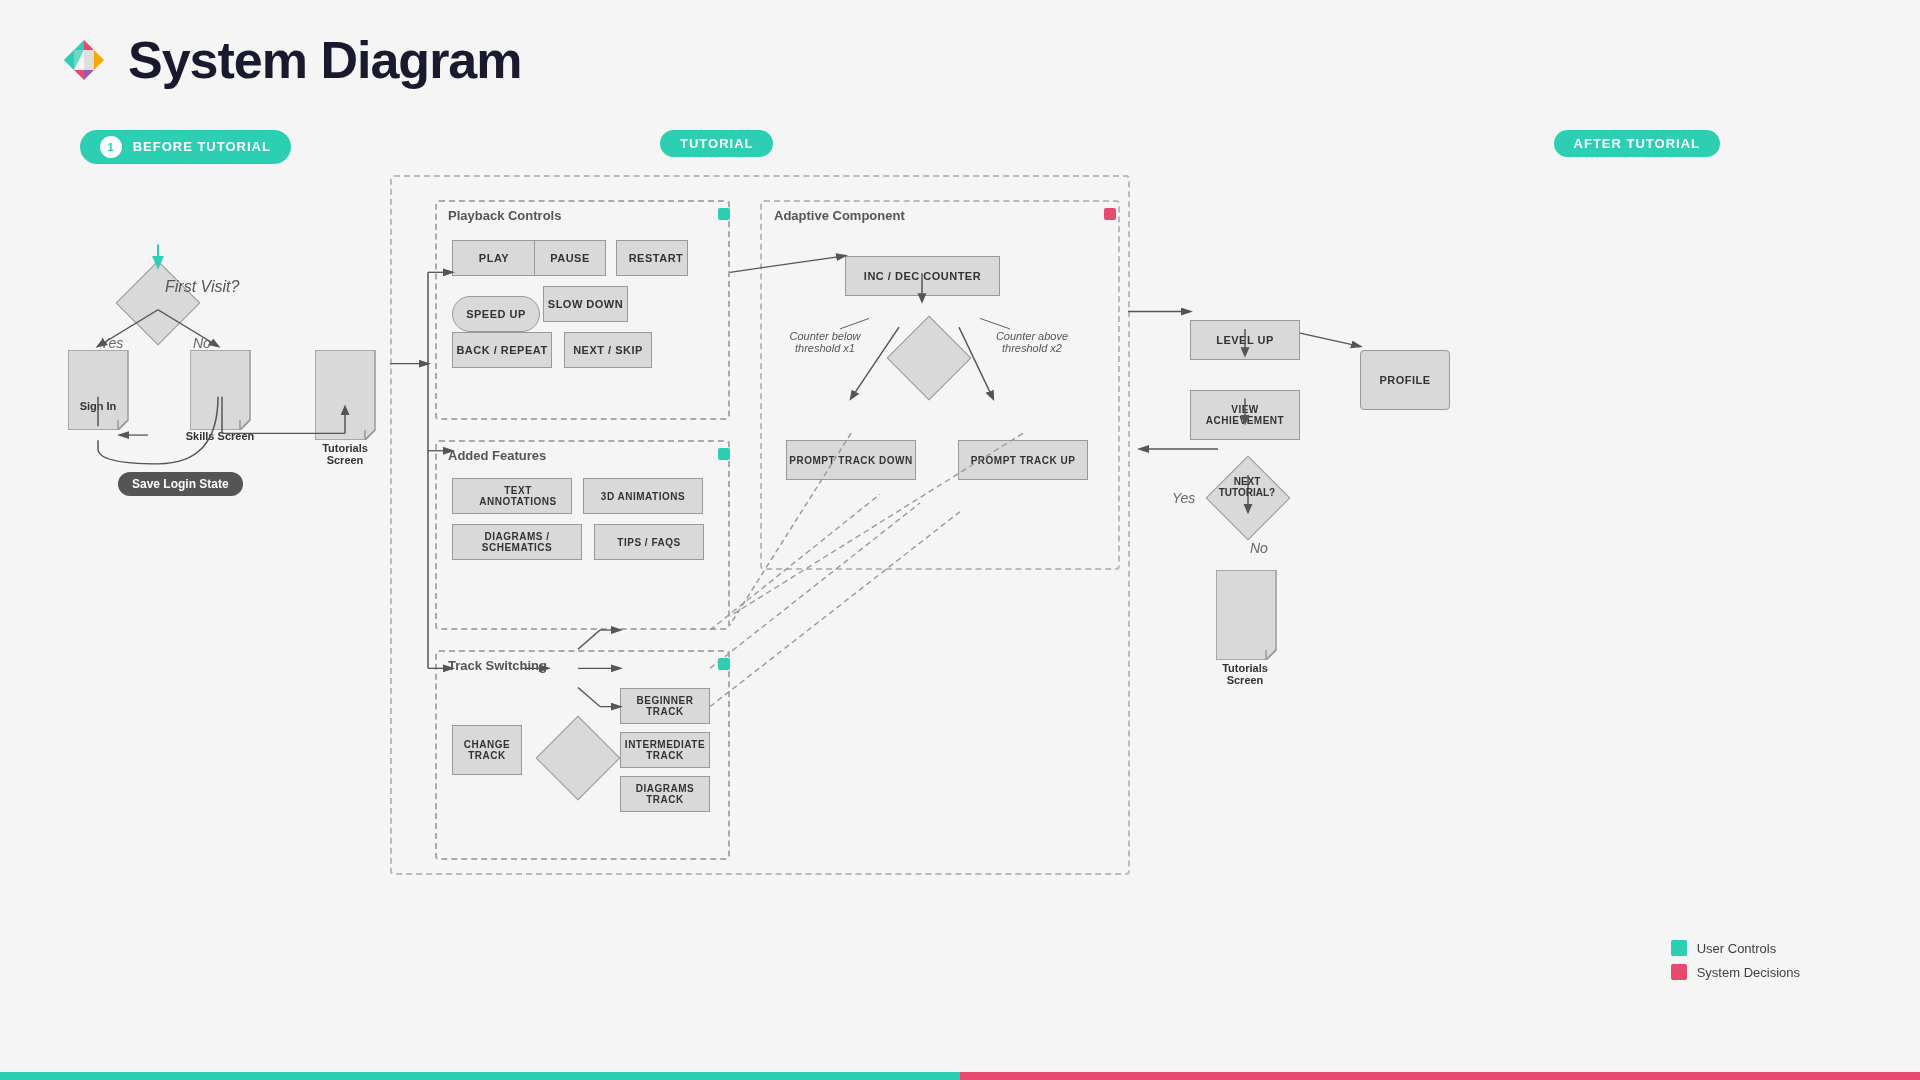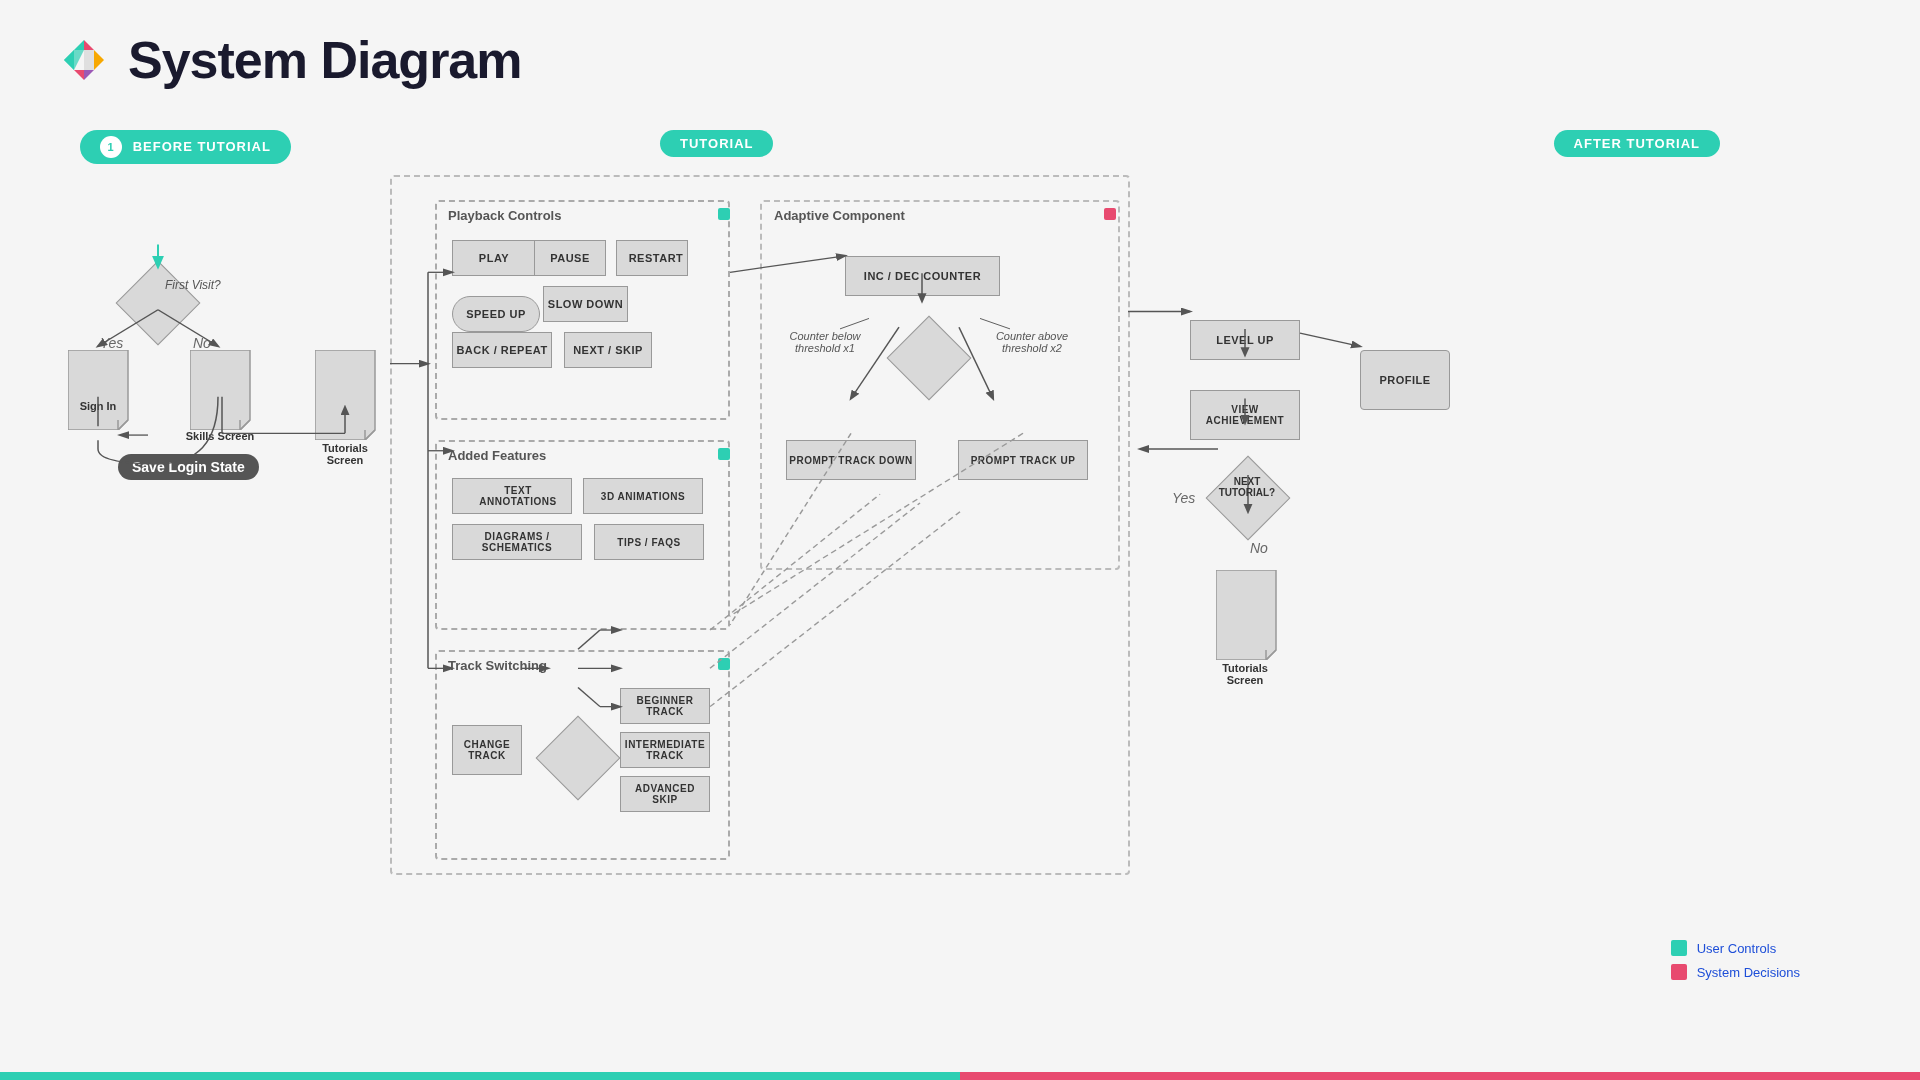--- a/index.html
+++ b/index.html
@@ -145,21 +145,21 @@
       right: 120px;
       display: flex;
       flex-direction: column;
       gap: 8px;
     }
     .legend-item {
       display: flex;
       align-items: center;
       gap: 10px;
       font-size: 13px;
-      color: #1d4ed8;
+      color: #404040;
     }
     .legend-dot {
       width: 16px;
       height: 16px;
       border-radius: 2px;
     }
 
     
     .save-btn {
       position: absolute;
@@ -171,21 +171,21 @@
       font-weight: 600;
       display: flex;
       align-items: center;
       justify-content: center;
     }
 
     
     .italic-label {
       position: absolute;
       font-style: italic;
-      font-size: 12px;
+      font-size: 16px;
       color: #555;
     }
 
     
     .yn-label {
       position: absolute;
       font-size: 14px;
       color: #666;
       font-style: italic;
     }
@@ -254,21 +254,21 @@
   </div>
   <div class="dashed-container-label" style="left: 448px; top: 538px;">Track Switching</div>
   <div class="container-dot" style="left: 718px; top: 538px; background: #2dcfb3; width: 12px; height: 12px; border-radius: 2px; position: absolute;"></div>
 
   <div class="flow-box" style="left: 452px; top: 605px; width: 70px; height: 50px; font-size: 10px;">CHANGE TRACK</div>
 
   <div class="flow-diamond" style="left: 548px; top: 608px;"></div>
 
   <div class="flow-box" style="left: 620px; top: 568px; width: 90px; height: 36px; font-size: 10px;">BEGINNER TRACK</div>
   <div class="flow-box" style="left: 620px; top: 612px; width: 90px; height: 36px; font-size: 10px;">INTERMEDIATE TRACK</div>
-  <div class="flow-box" style="left: 620px; top: 656px; width: 90px; height: 36px; font-size: 10px;">ADVANCED SKIP</div>
+  <div class="flow-box" style="left: 620px; top: 656px; width: 90px; height: 36px; font-size: 10px;">DIAGRAMS TRACK</div>
 
   <div class="dashed-container" style="left: 760px; top: 80px; width: 360px; height: 370px; border-color: #bbb;">
   </div>
   <div class="dashed-container-label" style="left: 774px; top: 88px;">Adaptive Component</div>
   <div class="container-dot" style="left: 1104px; top: 88px; background: #e84a6f; width: 12px; height: 12px; border-radius: 2px; position: absolute;"></div>
 
   <div class="flow-box" style="left: 845px; top: 136px; width: 155px; height: 40px; font-size: 11px;">INC / DEC COUNTER</div>
 
   <div class="flow-diamond" style="left: 899px; top: 208px;"></div>
 
@@ -290,21 +290,21 @@
     <polyline points="50,70 50,80 60,70" fill="none" stroke="#999" stroke-width="1.5"></polyline>
   </svg>
   <div style="position:absolute; left: 68px; top: 280px; width: 60px; text-align: center; font-size: 11px; font-weight: 600; color: #333;">Sign In</div>
 
   <svg style="position:absolute; left: 190px; top: 230px;" width="80" height="80">
     <polygon points="0,0 60,0 60,70 50,80 0,80" fill="#d9d9d9" stroke="#999" stroke-width="1.5"></polygon>
     <polyline points="50,70 50,80 60,70" fill="none" stroke="#999" stroke-width="1.5"></polyline>
   </svg>
   <div style="position:absolute; left: 185px; top: 310px; width: 70px; text-align: center; font-size: 11px; font-weight: 600; color: #333;">Skills Screen</div>
 
-  <div class="save-btn" style="left: 118px; top: 334px; font-size: 14px;">Save Login State</div>
+  <div class="save-btn" style="left: 118px; top: 352px; font-size: 12px;">Save Login State</div>
 
   <svg style="position:absolute; left: 315px; top: 230px;" width="80" height="90">
     <polygon points="0,0 60,0 60,80 50,90 0,90" fill="#d9d9d9" stroke="#999" stroke-width="1.5"></polygon>
     <polyline points="50,80 50,90 60,80" fill="none" stroke="#999" stroke-width="1.5"></polyline>
   </svg>
   <div style="position:absolute; left: 310px; top: 322px; width: 70px; text-align: center; font-size: 11px; font-weight: 600; color: #333;">Tutorials Screen</div>
 
   <div class="flow-box" style="left: 1190px; top: 200px; width: 110px; height: 40px; font-size: 11px;">LEVEL UP</div>
 
   <div class="flow-box" style="left: 1360px; top: 230px; width: 90px; height: 60px; font-size: 11px; border-radius: 4px;">PROFILE</div>

